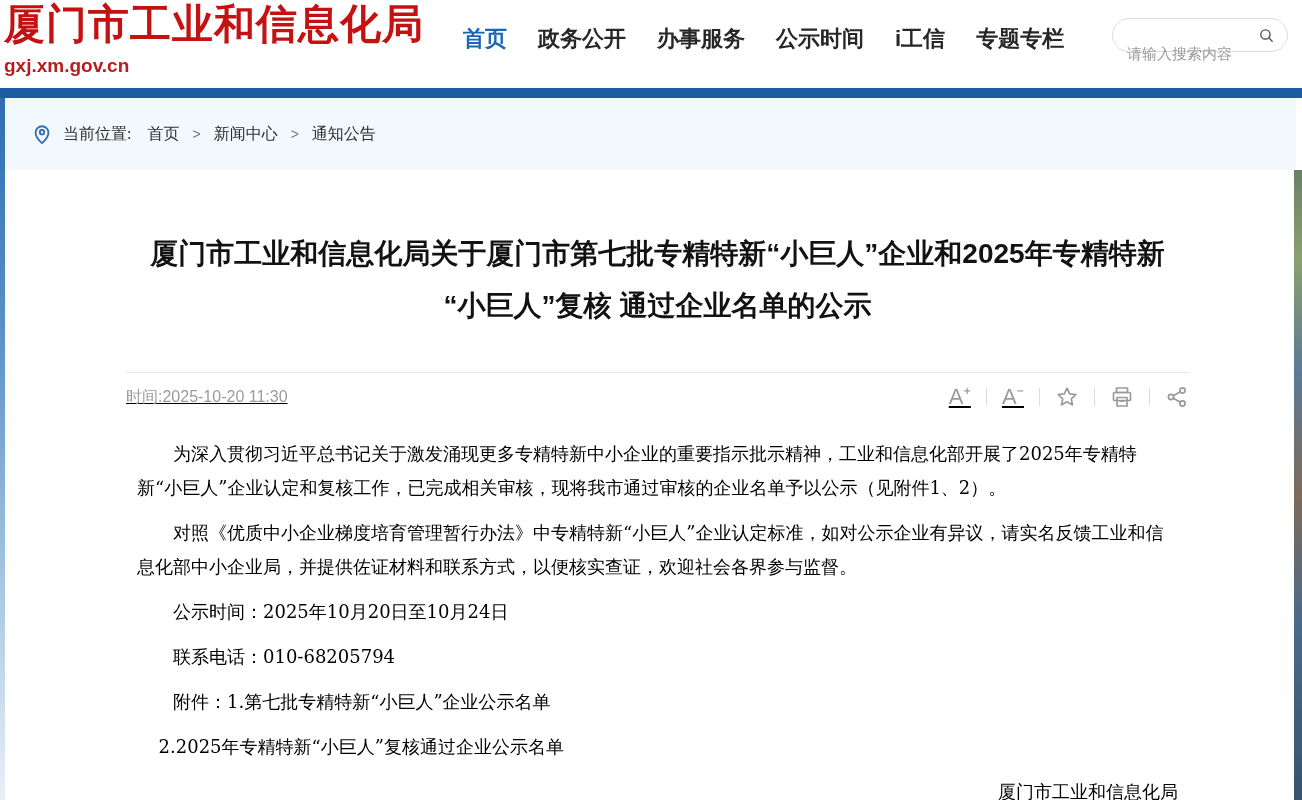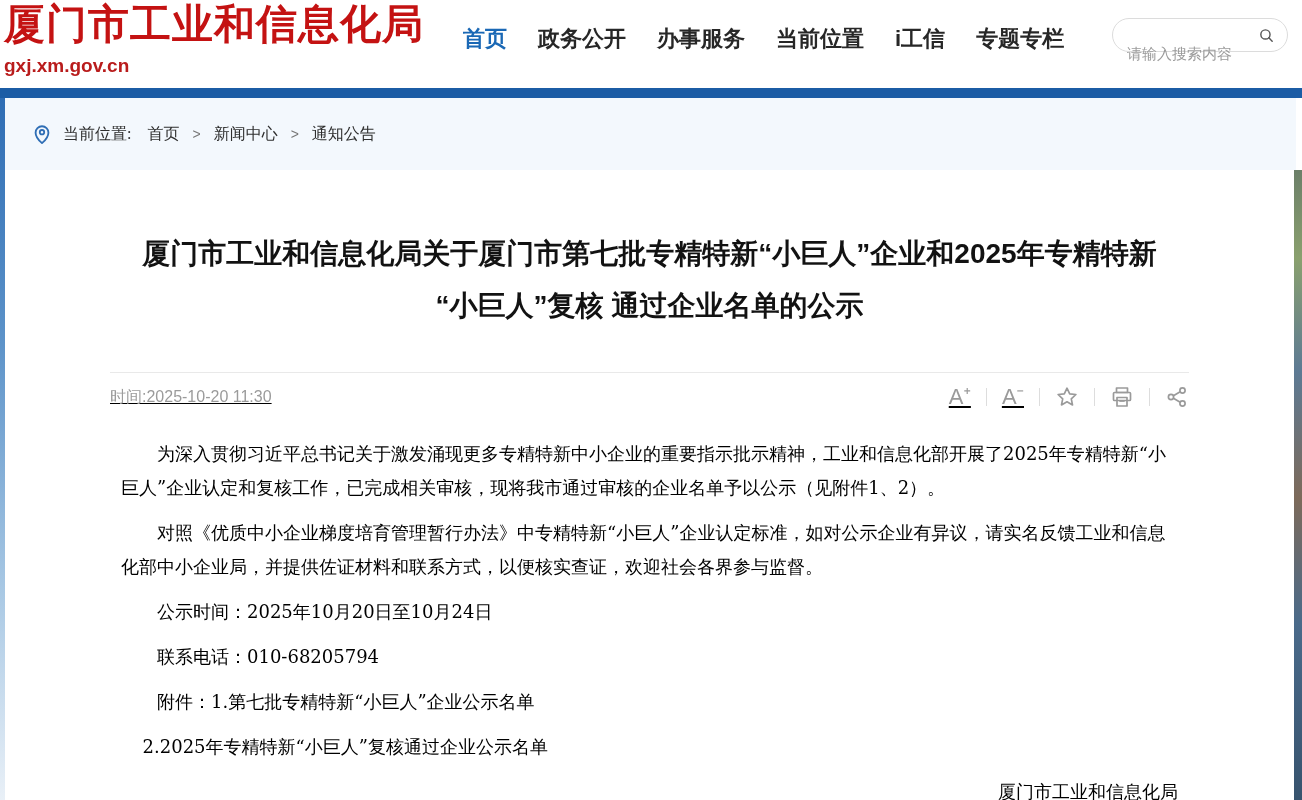--- a/index.html
+++ b/index.html
@@ -40,21 +40,21 @@
   
   .crumb-band{
     position:absolute;top:98px;left:5px;right:6px;height:72px;background:#f3f8fd;
     display:flex;align-items:center;padding-left:26px;box-sizing:border-box;
   }
   .crumb-band .pin{margin-right:10px;display:flex;}
   .crumb-label{font-size:16px;color:#2e2e2e;margin-right:16px;font-family:Liberation Serif, serif;}
   .crumb-link{font-size:16px;color:#2e2e2e;cursor:pointer;}
   .crumb-sep{font-size:14px;color:#777;margin:0 13px;}
   
-  .content{position:absolute;top:170px;left:5px;right:8px;bottom:0;background:#fff;}
+  .content{position:absolute;top:170px;left:5px;right:8px;bottom:0;background:#fff;padding-left:16px;}
   .article{margin:0 105px;}
   .title{
     margin-top:58px;text-align:center;font-weight:bold;font-size:28px;line-height:52px;
     color:#121212;
   }
   .meta-row{
     margin-top:40px;border-top:1px solid #e9e9e9;padding-top:12px;
     display:flex;justify-content:space-between;align-items:center;text-decoration:underline;
   }
   .meta-time{color:#9b9b9b;font-size:16px;}
@@ -74,21 +74,21 @@
 
 <div class="header">
   <div class="logo">
     <div class="logo-title">厦门市工业和信息化局</div>
     <div class="logo-domain">gxj.xm.gov.cn</div>
   </div>
   <div class="nav">
     <span class="nav-item active">首页</span>
     <span class="nav-item">政务公开</span>
     <span class="nav-item">办事服务</span>
-    <span class="nav-item">当前位置</span>
+    <span class="nav-item">公示时间</span>
     <span class="nav-item">i工信</span>
     <span class="nav-item">专题专栏</span>
   </div>
   <div class="search">
     <input type="text" placeholder="请输入搜索内容" style="">
     <span style="display:flex;">
       <svg width="17" height="17" viewBox="0 0 24 24" fill="none" stroke="#555" stroke-width="2" stroke-linecap="round">
         <circle cx="10.5" cy="10.5" r="6.5"></circle>
           <line x1="15.3" y1="15.3" x2="20" y2="20"></line>
       </svg>

